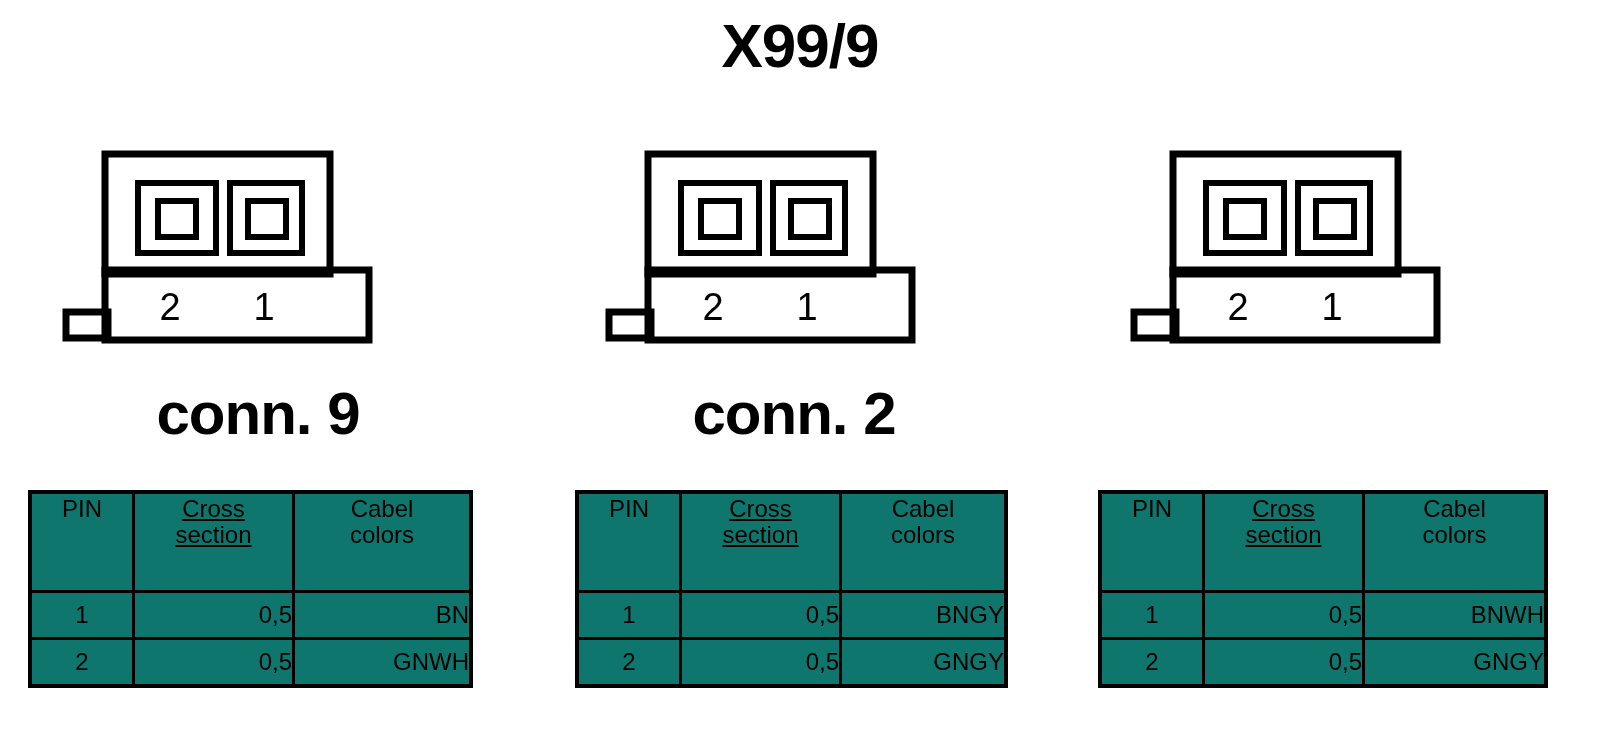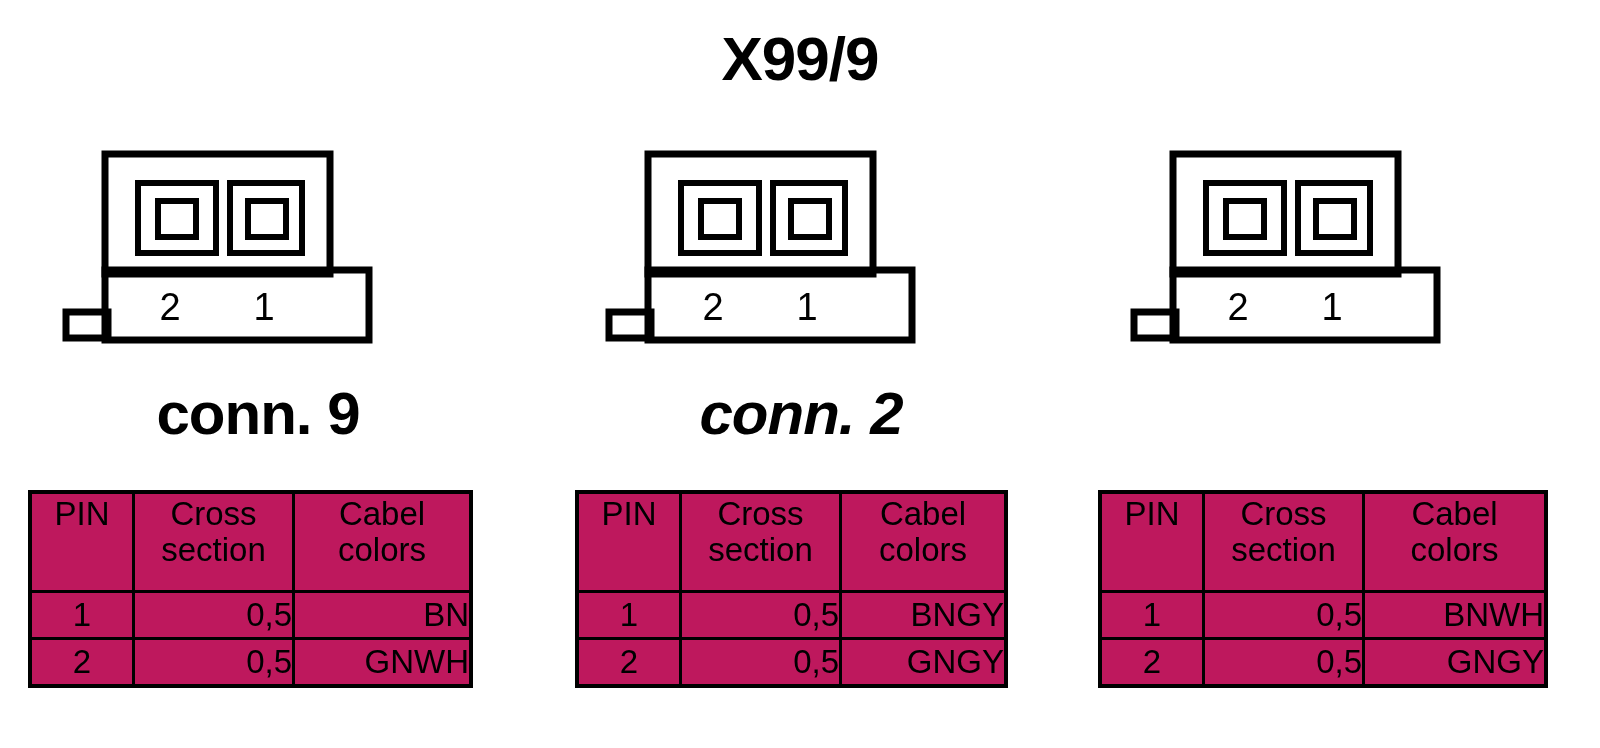--- a/index.html
+++ b/index.html
@@ -20,21 +20,21 @@
     position: absolute;
     left: 0; top: 0;
     width: 1600px;
     height: 748px;
   }
 
   
   .diagram-title {
     position: absolute;
     left: 0;
-    top: 28px;
+    top: 15px;
     width: 1600px;
     text-align: center;
     font-size: 62px;
     font-weight: bold;
     letter-spacing: -1px;
     line-height: 1;
     font-family: "Liberation Sans", sans-serif;
   }
 
   
@@ -62,40 +62,40 @@
     left: 0;
     top: 384px;
     width: 460px;
     text-align: center;
     font-size: 60px;
     font-weight: bold;
     line-height: 1;
     letter-spacing: -1px;
   }
   .g1 .conn-label { left: 18px; }
-  .g2 .conn-label { left: 18px; font-style: italic; }
+  .g2 .conn-label { left: 11px; }
   .g3 .conn-label { left: 20px; }
 
   
   .pin-table-wrap {
     position: absolute;
     top: 490px;
   }
   .g1 .pin-table-wrap { left: 18px; width: 445px; }
   .g2 .pin-table-wrap { left: 22px; width: 433px; }
   .g3 .pin-table-wrap { left: 20px; width: 450px; }
 
   table.pin-table {
     border-collapse: collapse;
     table-layout: fixed;
     width: 100%;
     border: 4px solid #000;
-    font-size: 33px;
+    font-size: 24px;
     font-family: "Liberation Sans", sans-serif;
-    background: #be185d;
+    background: #0f766e;
   }
   table.pin-table th,
   table.pin-table td {
     border: 3px solid #000;
     padding: 0;
     font-weight: normal;
     line-height: 1.08;
   }
   table.pin-table th {
     text-align: center;
@@ -108,21 +108,21 @@
     height: 44px;
   }
   td.c-pin {
     text-align: center;
   }
   td.c-cross, td.c-color {
     text-align: right;
     padding-left: 10px;
   }
   th.th-pin   { width: 100px; }
-  th.th-cross { width: 157px; }
+  th.th-cross { width: 157px; text-decoration: underline; }
 
   .hdr-two-line { display: block; }
 </style>
 </head>
 <body>
 
 <div class="sheet">
 
   <div class="diagram-title">X99/9</div>
 

